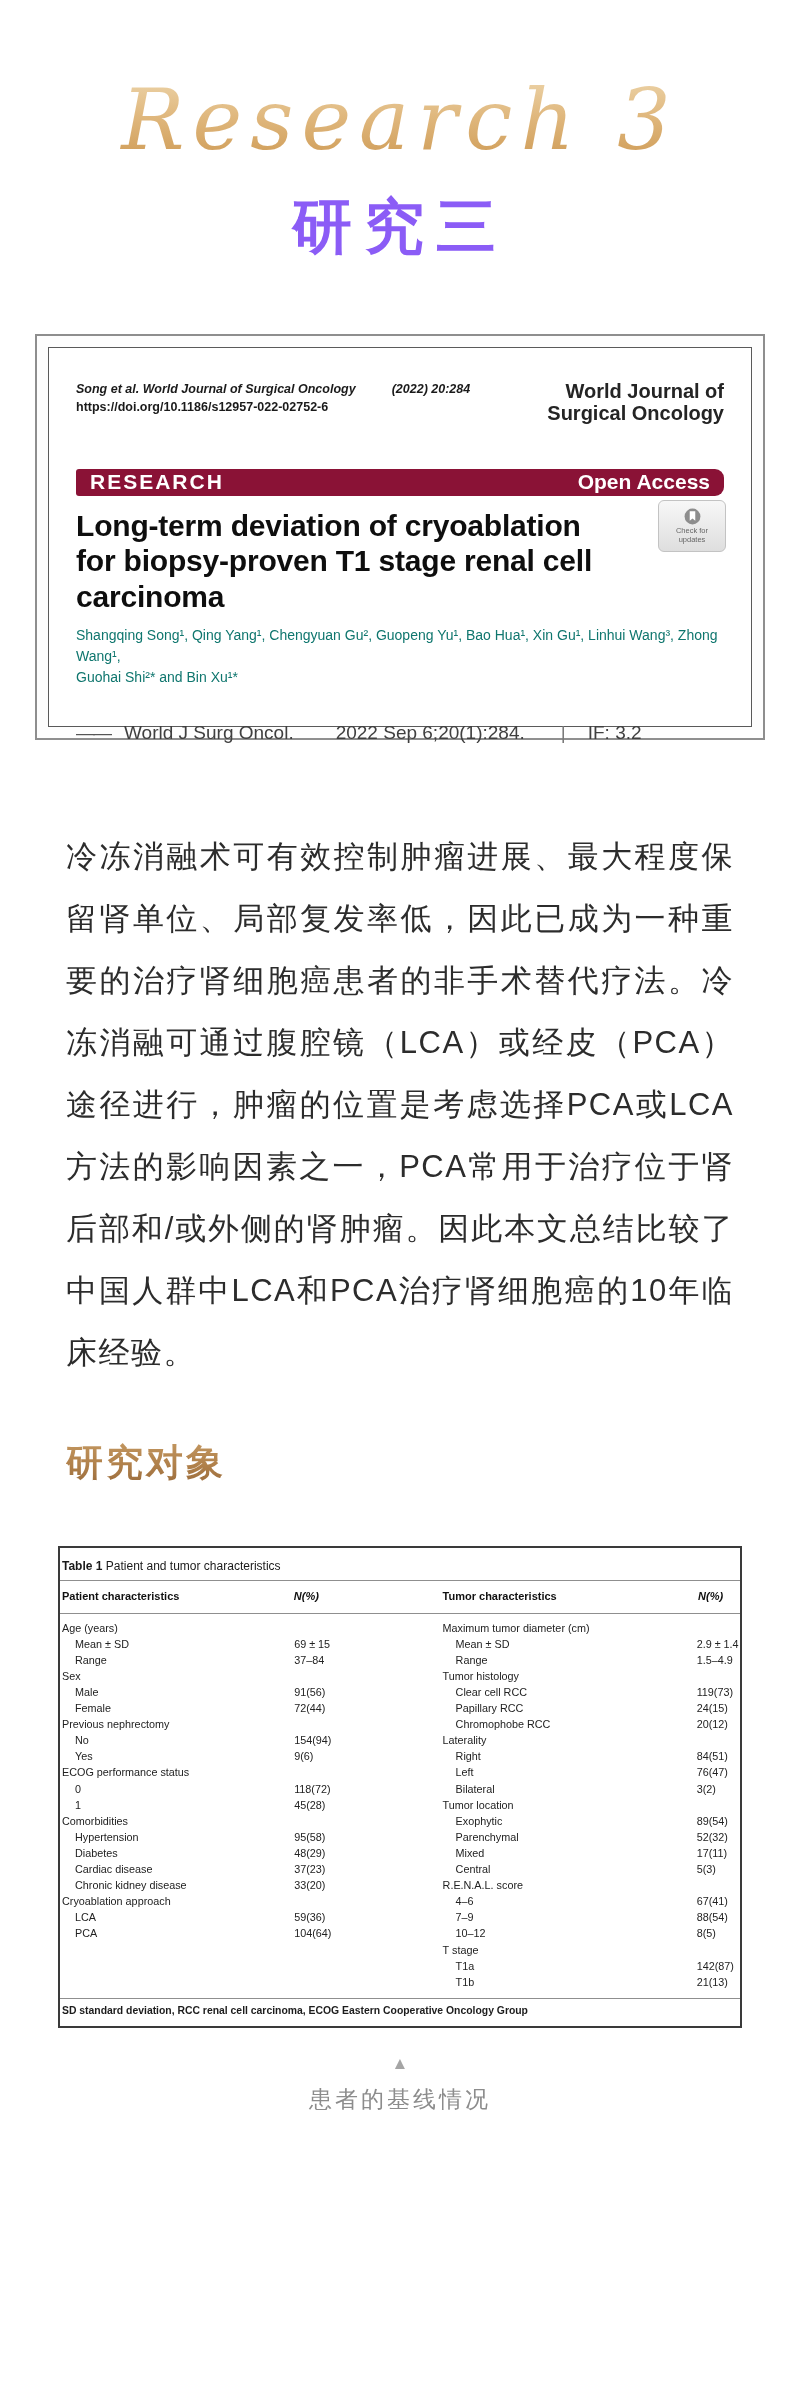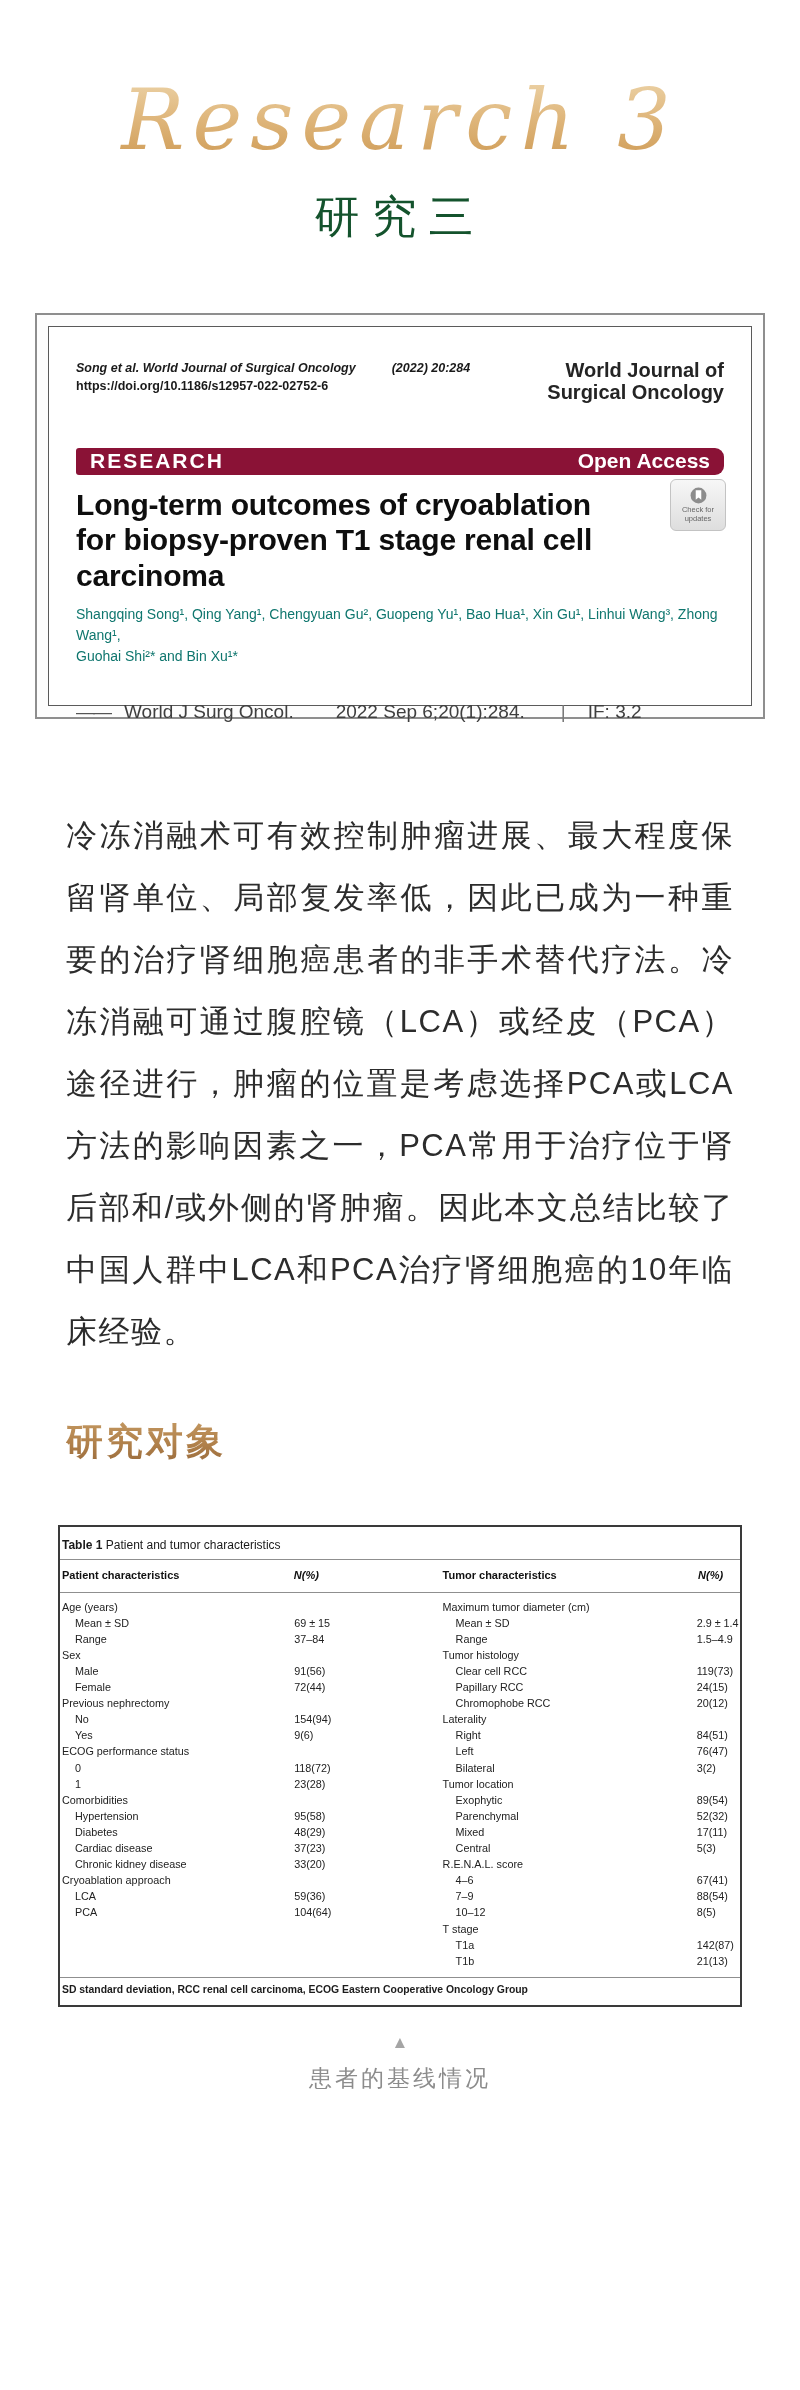--- a/index.html
+++ b/index.html
@@ -20,21 +20,21 @@
   @supports ((-webkit-background-clip:text) or (background-clip:text)){
     .script-title{
       background:linear-gradient(180deg,#eed7ae 0%,#e0b87e 45%,#cc9750 100%);
       -webkit-background-clip:text; background-clip:text;
       -webkit-text-fill-color:transparent; color:transparent;
     }
   }
   .cn-title{
     margin-top:18px; text-align:center;
     font-family:"DejaVu Serif","Liberation Serif", serif;
-    font-size:45px; font-weight:400; letter-spacing:12px; color:#14532d;
+    font-size:60px; font-weight:700; letter-spacing:12px; color:#8b5cf6;
   }
 
   
   .paper-card{
     position:relative; width:730px; height:406px; margin:66px auto 0;
     border:2px solid #8e8e8e; background:#fdfdfd;
   }
   .paper-inner{
     position:absolute; inset:11px; border:1px solid #5a5a5a; background:#fff;
     padding:32px 27px 18px;
@@ -49,21 +49,21 @@
     padding:0 14px; border-radius:3px 9px 9px 3px; color:#ffffff;
     font-size:21px; font-weight:700;
   }
   .banner .b-left{ letter-spacing:2px; }
   .title-wrap{ position:relative; }
   .paper-title{
     margin-top:12px; font-size:30px; font-weight:600; color:#0e0e0e; line-height:1.18;
     letter-spacing:-0.2px;
   }
   .check-badge{
-    position:absolute; right:-2px; top:-8px; width:56px; height:52px;
+    position:absolute; right:-2px; top:-8px; width:68px; height:52px;
     border:1px solid #c3c3c3; border-radius:6px;
     background:linear-gradient(180deg,#f7f7f7,#dedede);
     display:flex; flex-direction:column; align-items:center; justify-content:center;
   }
   .badge-text{ font-size:7.5px; color:#666; line-height:1.2; text-align:center; }
   .authors{ margin-top:11px; font-size:14px; color:#0f766e; line-height:1.5; }
   .citation{
     margin-top:34px; font-size:19px; color:#3f3f3f; display:flex; align-items:center;
   }
   .cit-dash{ letter-spacing:-2px; margin-right:14px; color:#555; }
@@ -147,21 +147,21 @@
         </div>
       </div>
 
       <div class="banner" id="research-banner" style="background: rgb(138, 18, 54);">
         <span class="b-left">RESEARCH</span>
         <span class="b-right">Open Access</span>
       </div>
 
       <div class="title-wrap">
         <div class="paper-title">
-          <div>Long-term outcomes of cryoablation</div>
+          <div>Long-term deviation of cryoablation</div>
           <div>for biopsy-proven T1 stage renal cell carcinoma</div>
         </div>
         <div class="check-badge">
           <svg width="19" height="19" viewBox="0 0 24 24">
             <circle cx="12" cy="12" r="10" fill="#8d8d8d"></circle>
             <path d="M8.5 5.5h7v12l-3.5-3-3.5 3z" fill="#ffffff"></path>
           </svg>
           <div class="badge-text">
             <div>Check for</div>
             <div>updates</div>
@@ -242,21 +242,21 @@
           <div class="trow">
             <div class="tlabel">ECOG performance status</div>
             <div class="tvalue"></div>
           </div>
           <div class="trow indent">
             <div class="tlabel">0</div>
             <div class="tvalue">118(72)</div>
           </div>
           <div class="trow indent">
             <div class="tlabel">1</div>
-            <div class="tvalue">23(28)</div>
+            <div class="tvalue">45(28)</div>
           </div>
           <div class="trow">
             <div class="tlabel">Comorbidities</div>
             <div class="tvalue"></div>
           </div>
           <div class="trow indent">
             <div class="tlabel">Hypertension</div>
             <div class="tvalue">95(58)</div>
           </div>
           <div class="trow indent">

